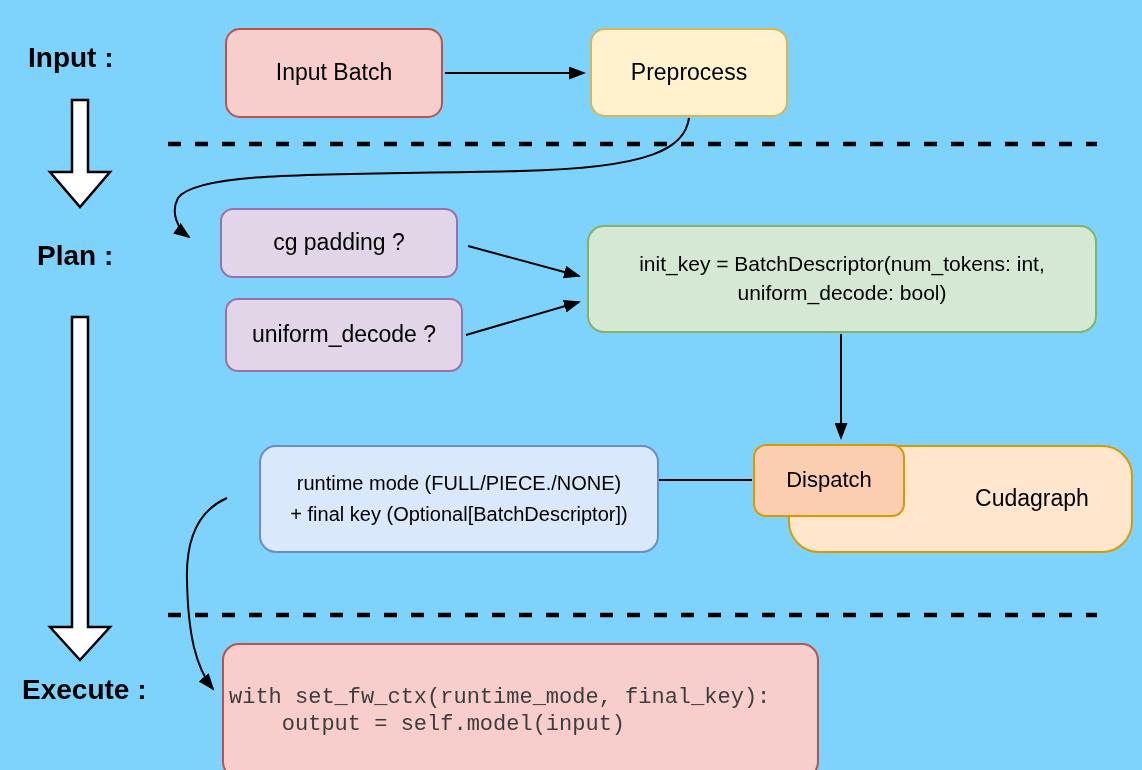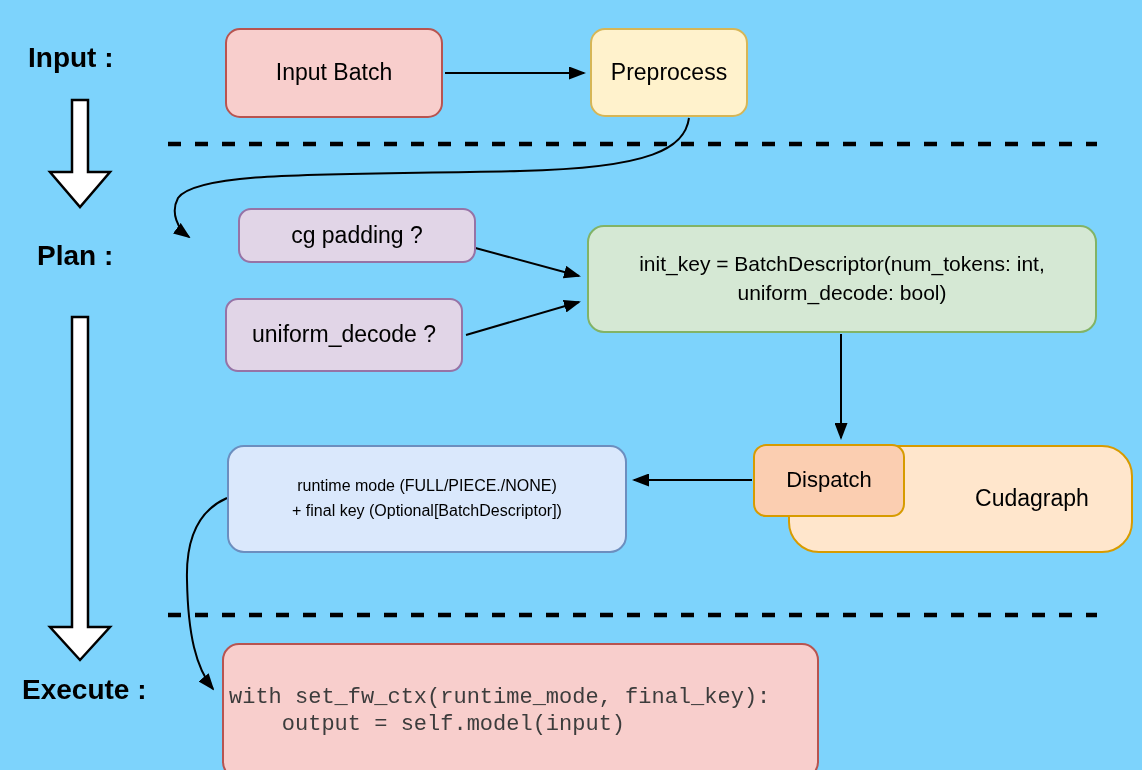--- a/index.html
+++ b/index.html
@@ -34,21 +34,21 @@
   .node.red    { background: #f8cecc; border-color: #b85450; }
   .node.yellow { background: #fff2cc; border-color: #d6b656; }
   .node.purple { background: #e1d5e7; border-color: #9673a6; }
   .node.green  { background: #d5e8d4; border-color: #82b366; }
   .node.blue   { background: #dae8fc; border-color: #6c8ebf; }
   .node.orange { background: #ffe6cc; border-color: #d79b00; }
   .node.peach  { background: #fbceb1; border-color: #d79b00; }
   .fs23 { font-size: 23px; }
   .fs22 { font-size: 22px; }
   .fs21 { font-size: 21px; }
-  .fs20 { font-size: 16px; }
+  .fs20 { font-size: 20px; margin-left: 32px; }
   #dispatcher-label {
     position: absolute;
     right: 14px;
     top: 50%;
     transform: translateY(-50%);
     width: 170px;
     text-align: center;
     font-size: 23px;
     line-height: 1.45;
   }
@@ -112,25 +112,25 @@
   </svg>
 
   <div class="section-label" style="left:28px; top:42px;">Input :</div>
   <div class="section-label" style="left:37px; top:240px;">Plan :</div>
   <div class="section-label" style="left:22px; top:674px;">Execute :</div>
 
   <div class="node red fs23" style="left:225px; top:28px; width:218px; height:90px;">
     <span>Input Batch</span>
   </div>
 
-  <div class="node yellow fs23" style="left:590px; top:28px; width:158px; height:89px;">
+  <div class="node yellow fs23" style="left:590px; top:28px; width:198px; height:89px;">
     <span>Preprocess</span>
   </div>
 
-  <div class="node purple fs23" style="left:238px; top:208px; width:238px; height:55px; border-radius:13px;">
+  <div class="node purple fs23" style="left:220px; top:208px; width:238px; height:70px; border-radius:13px;">
     <span>cg padding ?</span>
   </div>
 
   <div class="node purple fs23" style="left:225px; top:298px; width:238px; height:74px; border-radius:13px;">
     <span>uniform_decode ?</span>
   </div>
 
   <div class="node green fs21" style="left:587px; top:225px; width:510px; height:108px; border-radius:17px;">
     <span>init_key = BatchDescriptor(num_tokens: int,</span>
     <span>uniform_decode: bool)</span>

